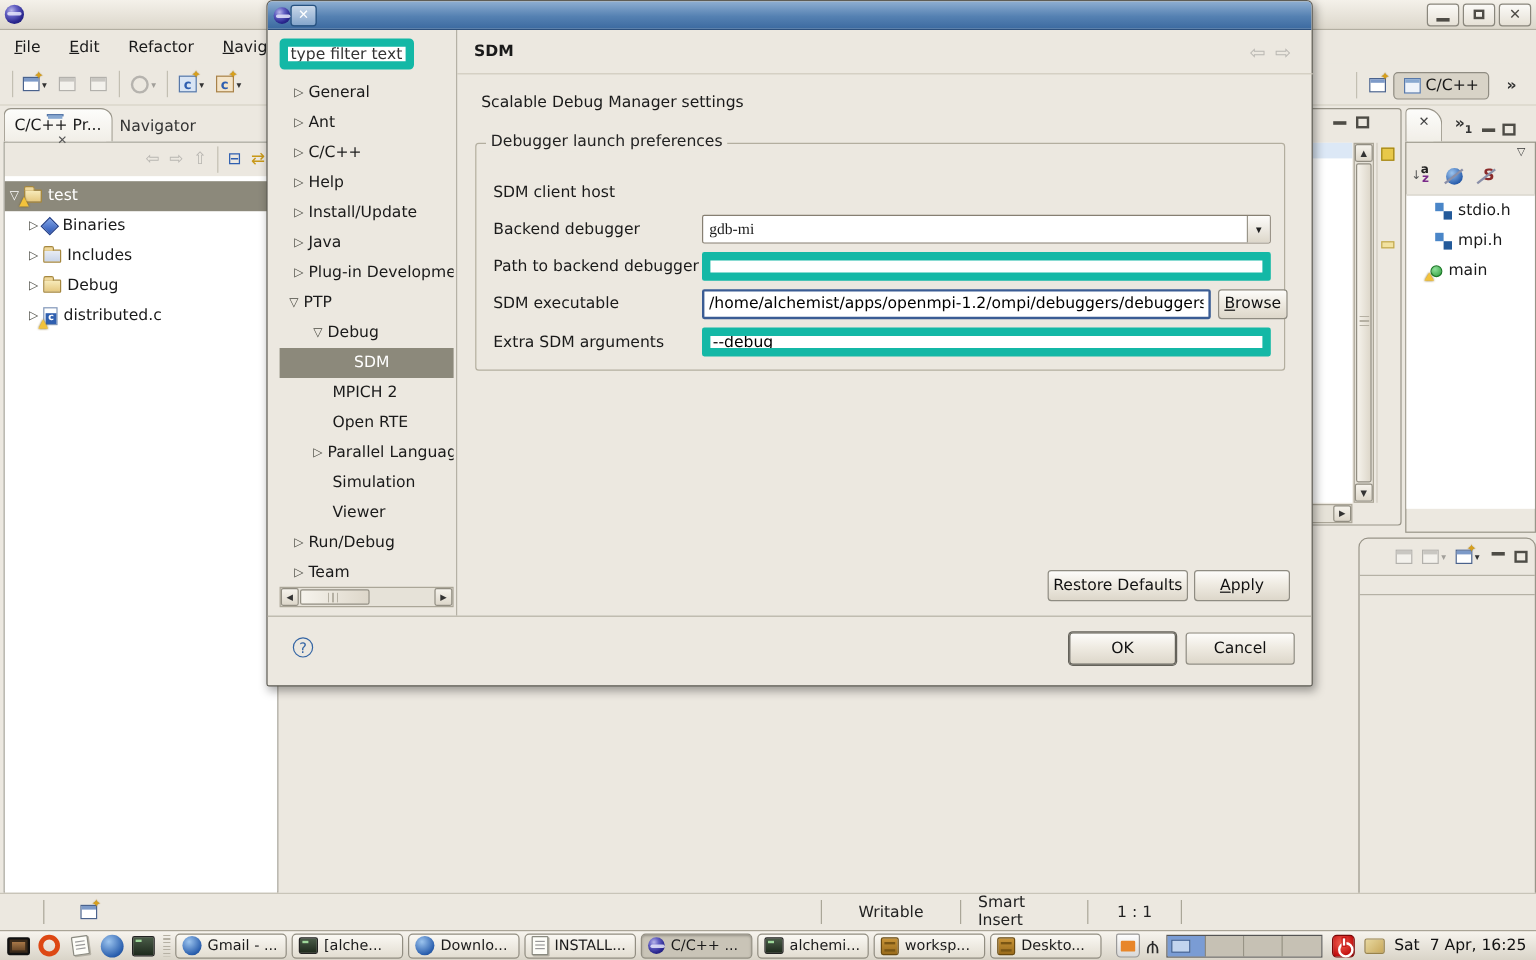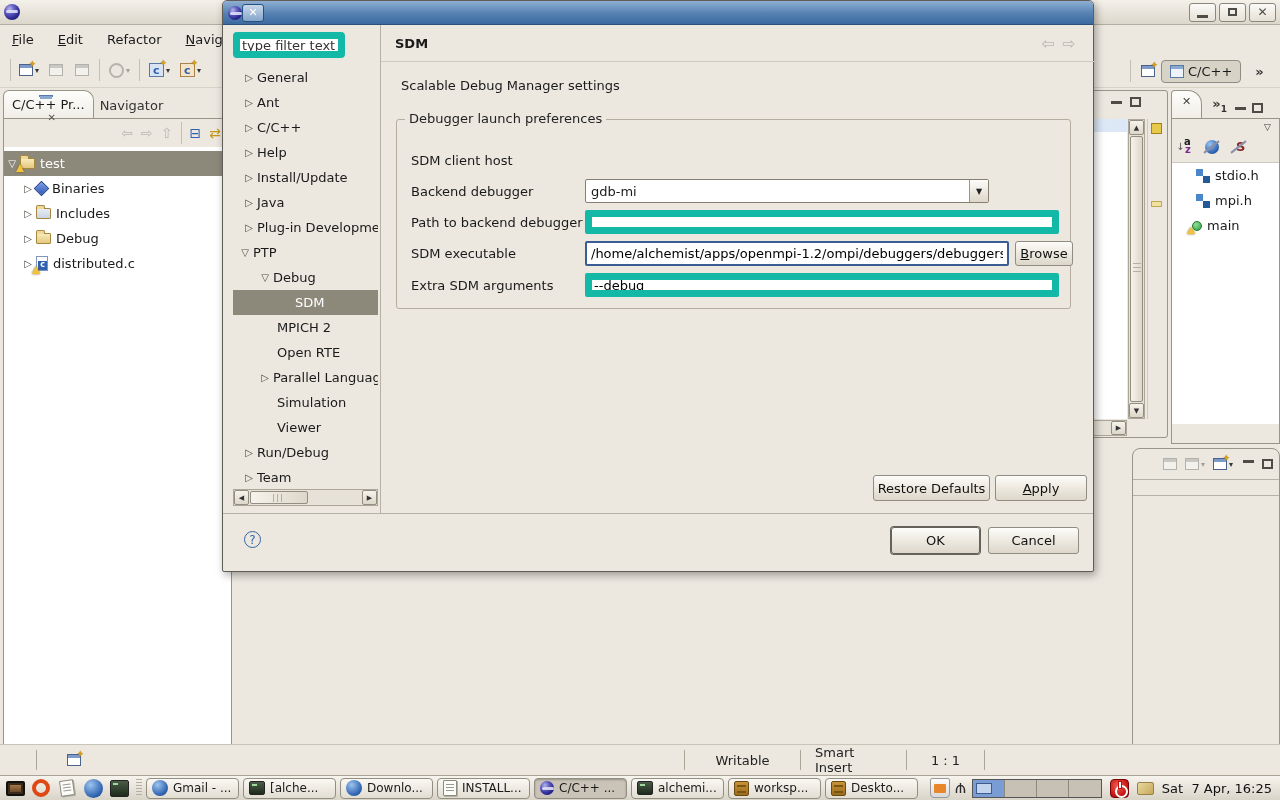--- a/index.html
+++ b/index.html
@@ -485,21 +485,21 @@
       <div style="padding:16px 0 0 20px;">
         <span>Scalable Debug Manager settings</span>
       </div>
 
       <div class="fieldset" style="left:15px;top:94px;width:675px;height:190px;">
         <span class="legend">Debugger launch preferences</span>
 
         <span class="frow-label" style="left:14px;top:28px">SDM client host</span>
 
         <span class="frow-label" style="left:14px;top:59px">Backend debugger</span>
-        <div class="abs flex" style="left:188px;top:59px;width:404px;height:24px;background:#fff;border:1px solid #867f72;border-radius:2px;">
+        <div class="abs flex" style="left:188px;top:59px;width:474px;height:24px;background:#fff;border:1px solid #867f72;border-radius:2px;font-family:Liberation Serif, serif;">
           <span style="flex:1;padding-left:5px">gdb-mi</span>
           <span class="combo-btn" style="height:22px">
               <span>▼</span>
             </span>
         </div>
 
         <span class="frow-label" style="left:14px;top:90px">Path to backend debugger</span>
         <div class="abs" style="left:188px;top:90px;width:474px;height:24px">
           <input class="gtk-input" value="" style="">
         </div>
@@ -514,21 +514,21 @@
 
         <span class="frow-label" style="left:14px;top:153px">Extra SDM arguments</span>
         <div class="abs" style="left:188px;top:153px;width:474px;height:24px">
           <input class="gtk-input" value="--debug" style="">
         </div>
       </div>
 
       <div class="btn" style="position:absolute;left:492px;top:450px;width:117px;height:26px">
         <span>Restore Defaults</span>
       </div>
-      <div class="btn" style="position:absolute;left:614px;top:450px;width:92px;height:26px">
+      <div class="btn" style="position:absolute;left:614px;top:450px;width:80px;height:26px">
         <span class="u-first" style="display:inline-block">Apply</span>
       </div>
     </div>
 
     <div class="abs" style="left:0;top:512px;width:870px;height:58px;border-top:1px solid #b5b1a5;">
       <span class="helpcirc" style="position:absolute;left:21px;top:17px">
           <span>?</span>
         </span>
       <div class="btn default" style="position:absolute;left:668px;top:13px;width:89px;height:27px">
         <span>OK</span>

